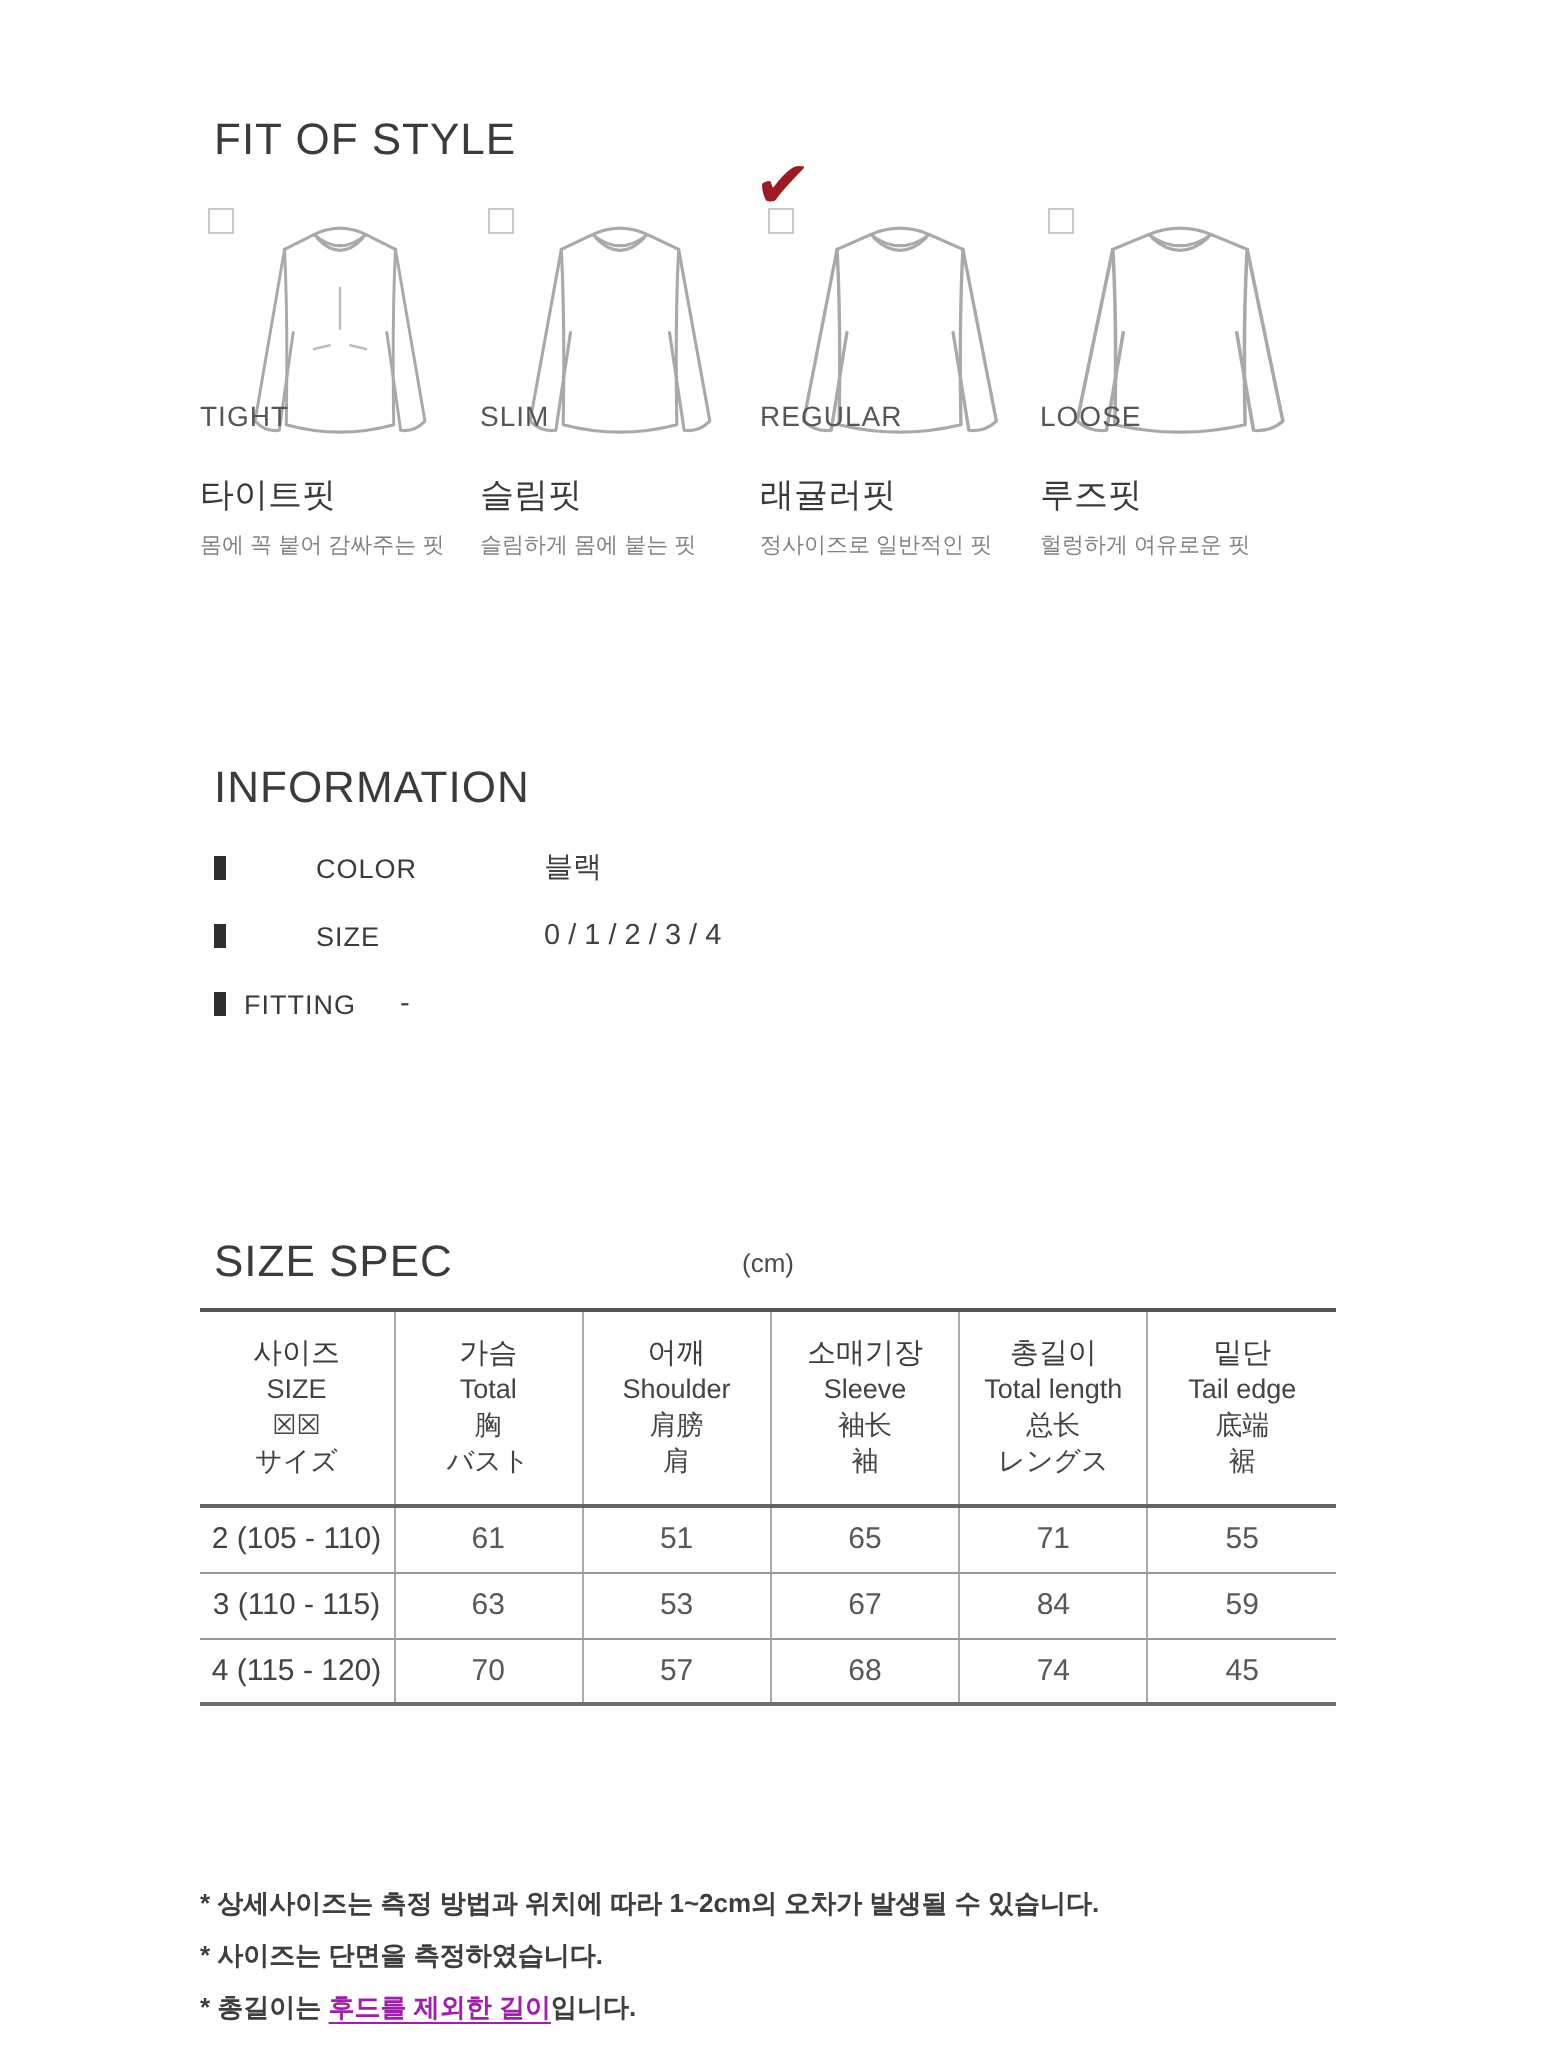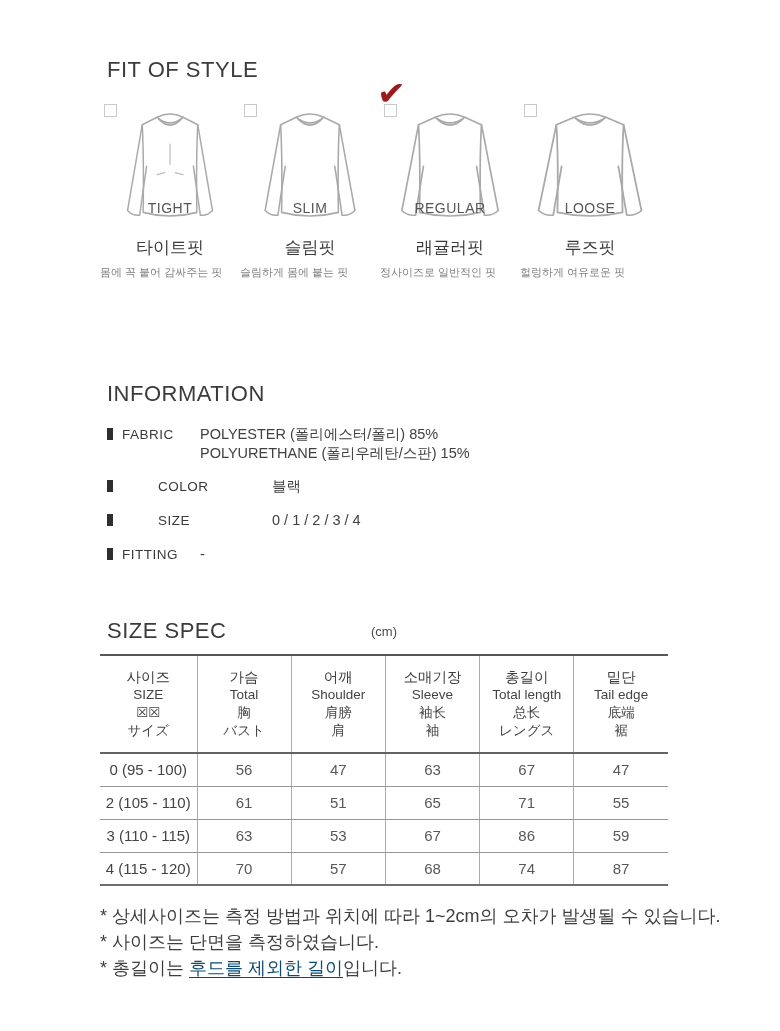--- a/index.html
+++ b/index.html
@@ -27,24 +27,24 @@
     color:#9b1b1e; line-height:1; z-index:2; transform:rotate(3deg);
   }
   .shirt-svg { display:block; margin:13px auto 0; height:120px; }
   .w-tight   { width:104px; }
   .w-slim    { width:110px; }
   .w-regular { width:118px; }
   .w-loose   { width:126px; }
   .shirt-line { fill:none; stroke:#a9a9a9; stroke-width:1.7; stroke-linejoin:round; stroke-linecap:round; }
   .shirt-mark { fill:none; stroke:#bdbdbd; stroke-width:1.4; stroke-linecap:round; }
   .fit-word {
-    position:absolute; left:0; right:0; top:104px; text-align:center;
+    position:absolute; left:0; right:0; top:104px; 
     font-size:14px; color:#565656; letter-spacing:0.5px;
   }
-  .fit-name { margin-top:7px; text-align:center; font-size:17px; color:#3a3a3a; }
+  .fit-name { margin-top:7px; font-size:17px; color:#3a3a3a; }
   .fit-desc { margin-top:6px; font-size:11px; color:#828282; }
 
   
   #info-title { top:381px; }
   .info-rows { position:absolute; left:107px; top:425px; width:570px; }
   .info-row { display:flex; align-items:flex-start; }
   .info-row.gap-lg { margin-bottom:14px; }
   .info-row.gap-md { margin-bottom:15px;gap:36px; }
   .info-bullet { width:6px; height:12px; background:#2e2e2e; margin:3px 9px 0 0; flex:0 0 auto; }
   .info-label { width:78px; font-size:13.5px; letter-spacing:0.5px; color:#3a3a3a; padding-top:2px; flex:0 0 auto; }
@@ -64,22 +64,22 @@
   .spec-table col.c-size { width:97px; }
   .spec-table th, .spec-table td { text-align:center; vertical-align:middle; }
   .spec-table th { height:98px; font-weight:normal; border-bottom:2px solid #636363; }
   .spec-table td { height:33px; font-size:15px; color:#585858; border-bottom:1px solid #979797; }
   .spec-table tr:last-child td { border-bottom:none;text-align:center; }
   .spec-table th + th, .spec-table td + td { border-left:1px solid #ababab; }
   .hl { display:block; line-height:18px; font-size:13.5px; color:#444; }
   .hl.kr { font-size:14.5px; color:#3c3c3c; }
   td.size-col { font-size:15px; color:#434343; }
 
-  .spec-notes { position:absolute; left:100px; top:903px; font-size:18px; color:#3e3e3e; line-height:26px; }
-  .note-red { color:#0c4a6e; text-decoration:underline; text-underline-offset:3px; }
+  .spec-notes { position:absolute; left:100px; top:939px; font-size:13px; color:#3e3e3e; line-height:26px;font-weight:bold; }
+  .note-red { color:#a21caf; text-decoration:underline; text-underline-offset:3px; }
 </style>
 </head>
 <body>
 
 <h2 class="section-title" id="fit-title">FIT OF STYLE</h2>
 
 <div class="fit-row">
 
   <div class="fit-card">
     <span class="fit-checkbox"></span>
@@ -139,28 +139,20 @@
     <span class="fit-word">LOOSE</span>
     <div class="fit-name">루즈핏</div>
     <div class="fit-desc">헐렁하게 여유로운 핏</div>
   </div>
 
 </div>
 
 <h2 class="section-title" id="info-title">INFORMATION</h2>
 
 <div class="info-rows">
-  <div class="info-row gap-lg">
-    <span class="info-bullet"></span>
-    <span class="info-label">FABRIC</span>
-    <span class="info-value">
-      <span>POLYESTER (폴리에스터/폴리) 85%</span><br>
-      <span>POLYURETHANE (폴리우레탄/스판) 15%</span>
-    </span>
-  </div>
   <div class="info-row gap-md">
     <span class="info-bullet"></span>
     <span class="info-label">COLOR</span>
     <span class="info-value">블랙</span>
   </div>
   <div class="info-row gap-md">
     <span class="info-bullet"></span>
     <span class="info-label">SIZE</span>
     <span class="info-value">0 / 1 / 2 / 3 / 4</span>
   </div>
@@ -217,51 +209,43 @@
       </th>
       <th>
         <span class="hl kr">밑단</span>
         <span class="hl">Tail edge</span>
         <span class="hl">底端</span>
         <span class="hl">裾</span>
       </th>
     </tr>
   </thead>
   <tbody>
-    <tr>
-      <td class="size-col">0 (95 - 100)</td>
-      <td>56</td>
-      <td>47</td>
-      <td>63</td>
-      <td>67</td>
-      <td>47</td>
-    </tr>
     <tr>
       <td class="size-col">2 (105 - 110)</td>
       <td>61</td>
       <td>51</td>
       <td>65</td>
       <td>71</td>
       <td>55</td>
     </tr>
     <tr>
       <td class="size-col">3 (110 - 115)</td>
       <td>63</td>
       <td>53</td>
       <td>67</td>
-      <td>86</td>
+      <td>84</td>
       <td>59</td>
     </tr>
     <tr>
       <td class="size-col">4 (115 - 120)</td>
       <td>70</td>
       <td>57</td>
       <td>68</td>
       <td>74</td>
-      <td>87</td>
+      <td>45</td>
     </tr>
   </tbody>
 </table>
 
 <div class="spec-notes">
   <div>* 상세사이즈는 측정 방법과 위치에 따라 1~2cm의 오차가 발생될 수 있습니다.</div>
   <div>* 사이즈는 단면을 측정하였습니다.</div>
   <div><span>* 총길이는 </span><span class="note-red">후드를 제외한 길이</span><span>입니다.</span></div>
 </div>
 

